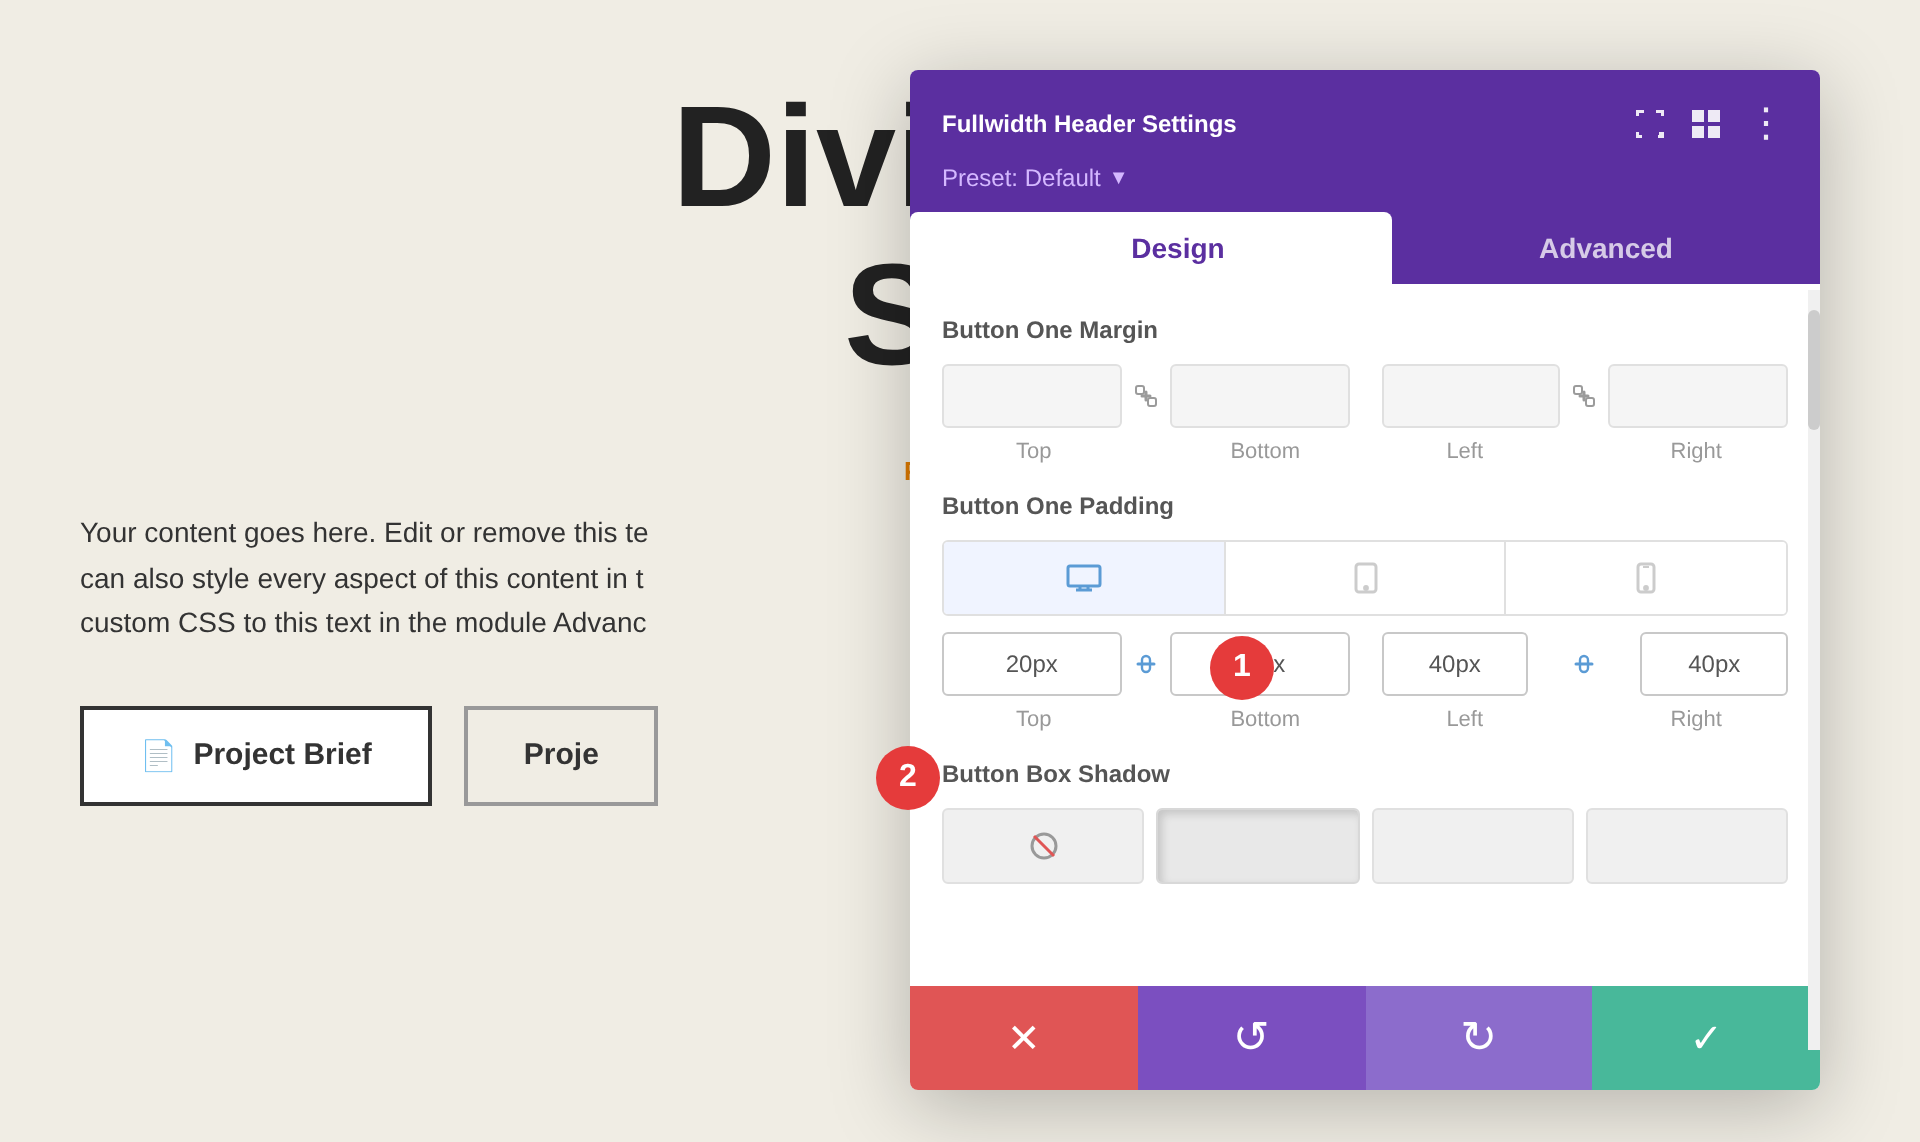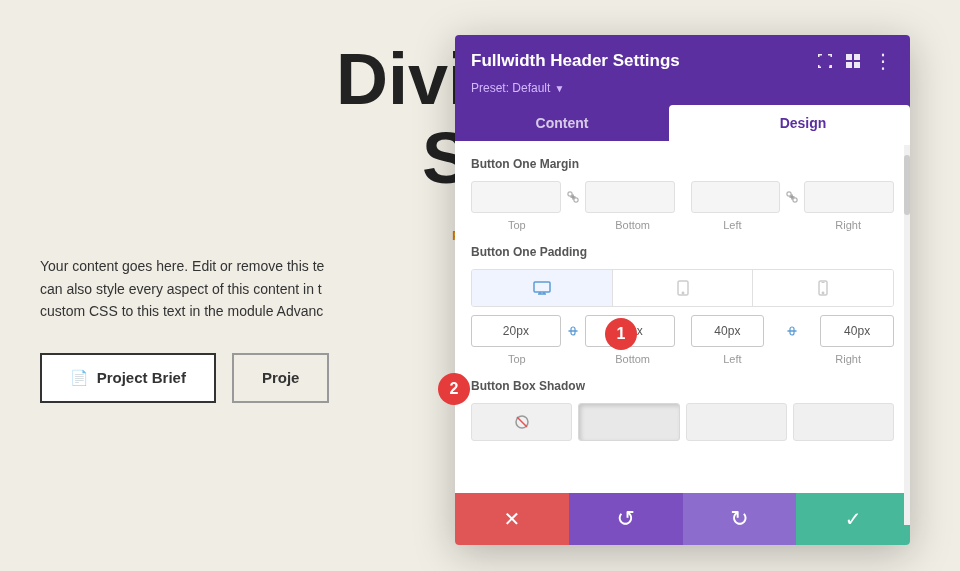--- a/index.html
+++ b/index.html
@@ -131,21 +131,21 @@
     }
 
     .panel-header-top {
       display: flex;
       align-items: center;
       justify-content: space-between;
       margin-bottom: 8px;
     }
 
     .panel-title {
-      font-size: 17px;
+      font-size: 12px;
       font-weight: 700;
       color: #fff;
     }
 
     .panel-header-icons {
       display: flex;
       align-items: center;
       gap: 12px;
     }
 
@@ -364,22 +364,22 @@
         <button class="panel-icon-btn" style="font-size:20px; letter-spacing:1px;">⋮</button>
       </div>
     </div>
     <div class="panel-preset">
       <span>Preset: Default</span>
       <span class="panel-preset-arrow">▼</span>
     </div>
   </div>
 
   <div class="panel-tabs">
-    <button class="panel-tab">Content</button>
     <button class="panel-tab active">Design</button>
+    <button class="panel-tab">Advanced</button>
   </div>
 
   <div class="panel-body">
 
     <div class="section-divider">
       <div class="section-title">Button One Margin</div>
       <div style="display:flex; align-items:flex-start; gap:4px; margin-bottom:6px;">
 
         <div style="flex:1; display:flex; align-items:center; gap:2px;">
           <div class="field-col">

